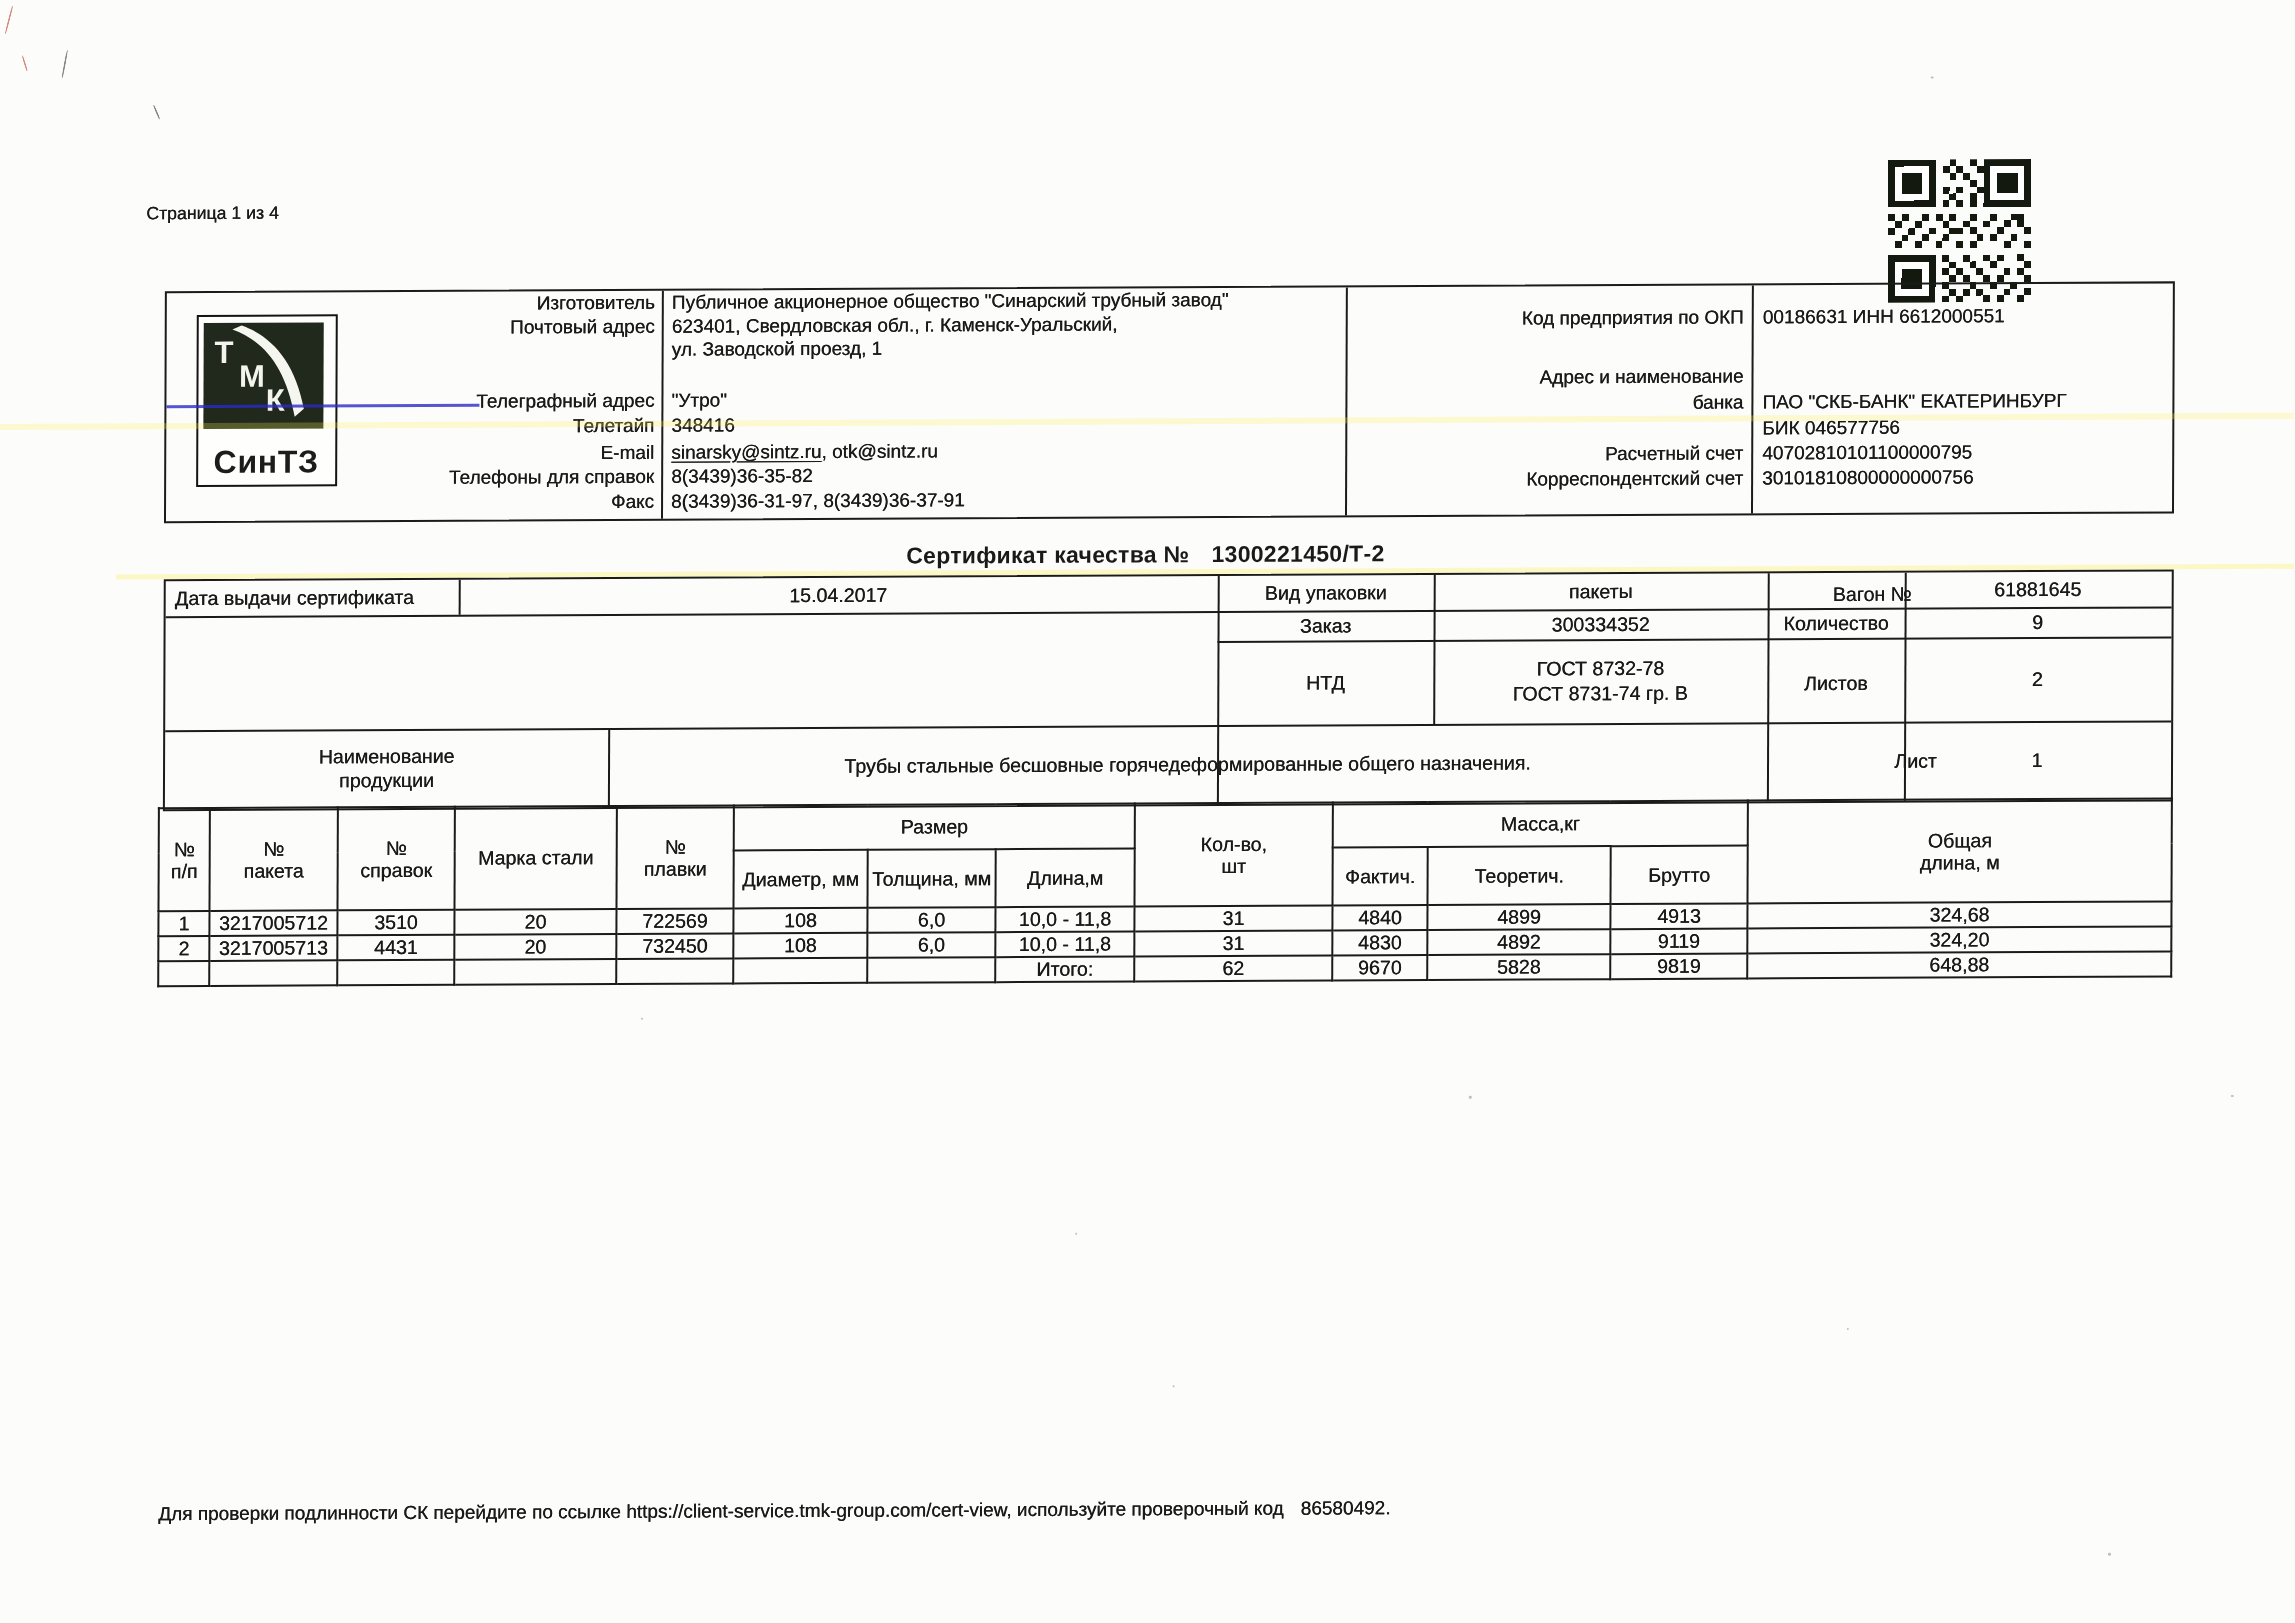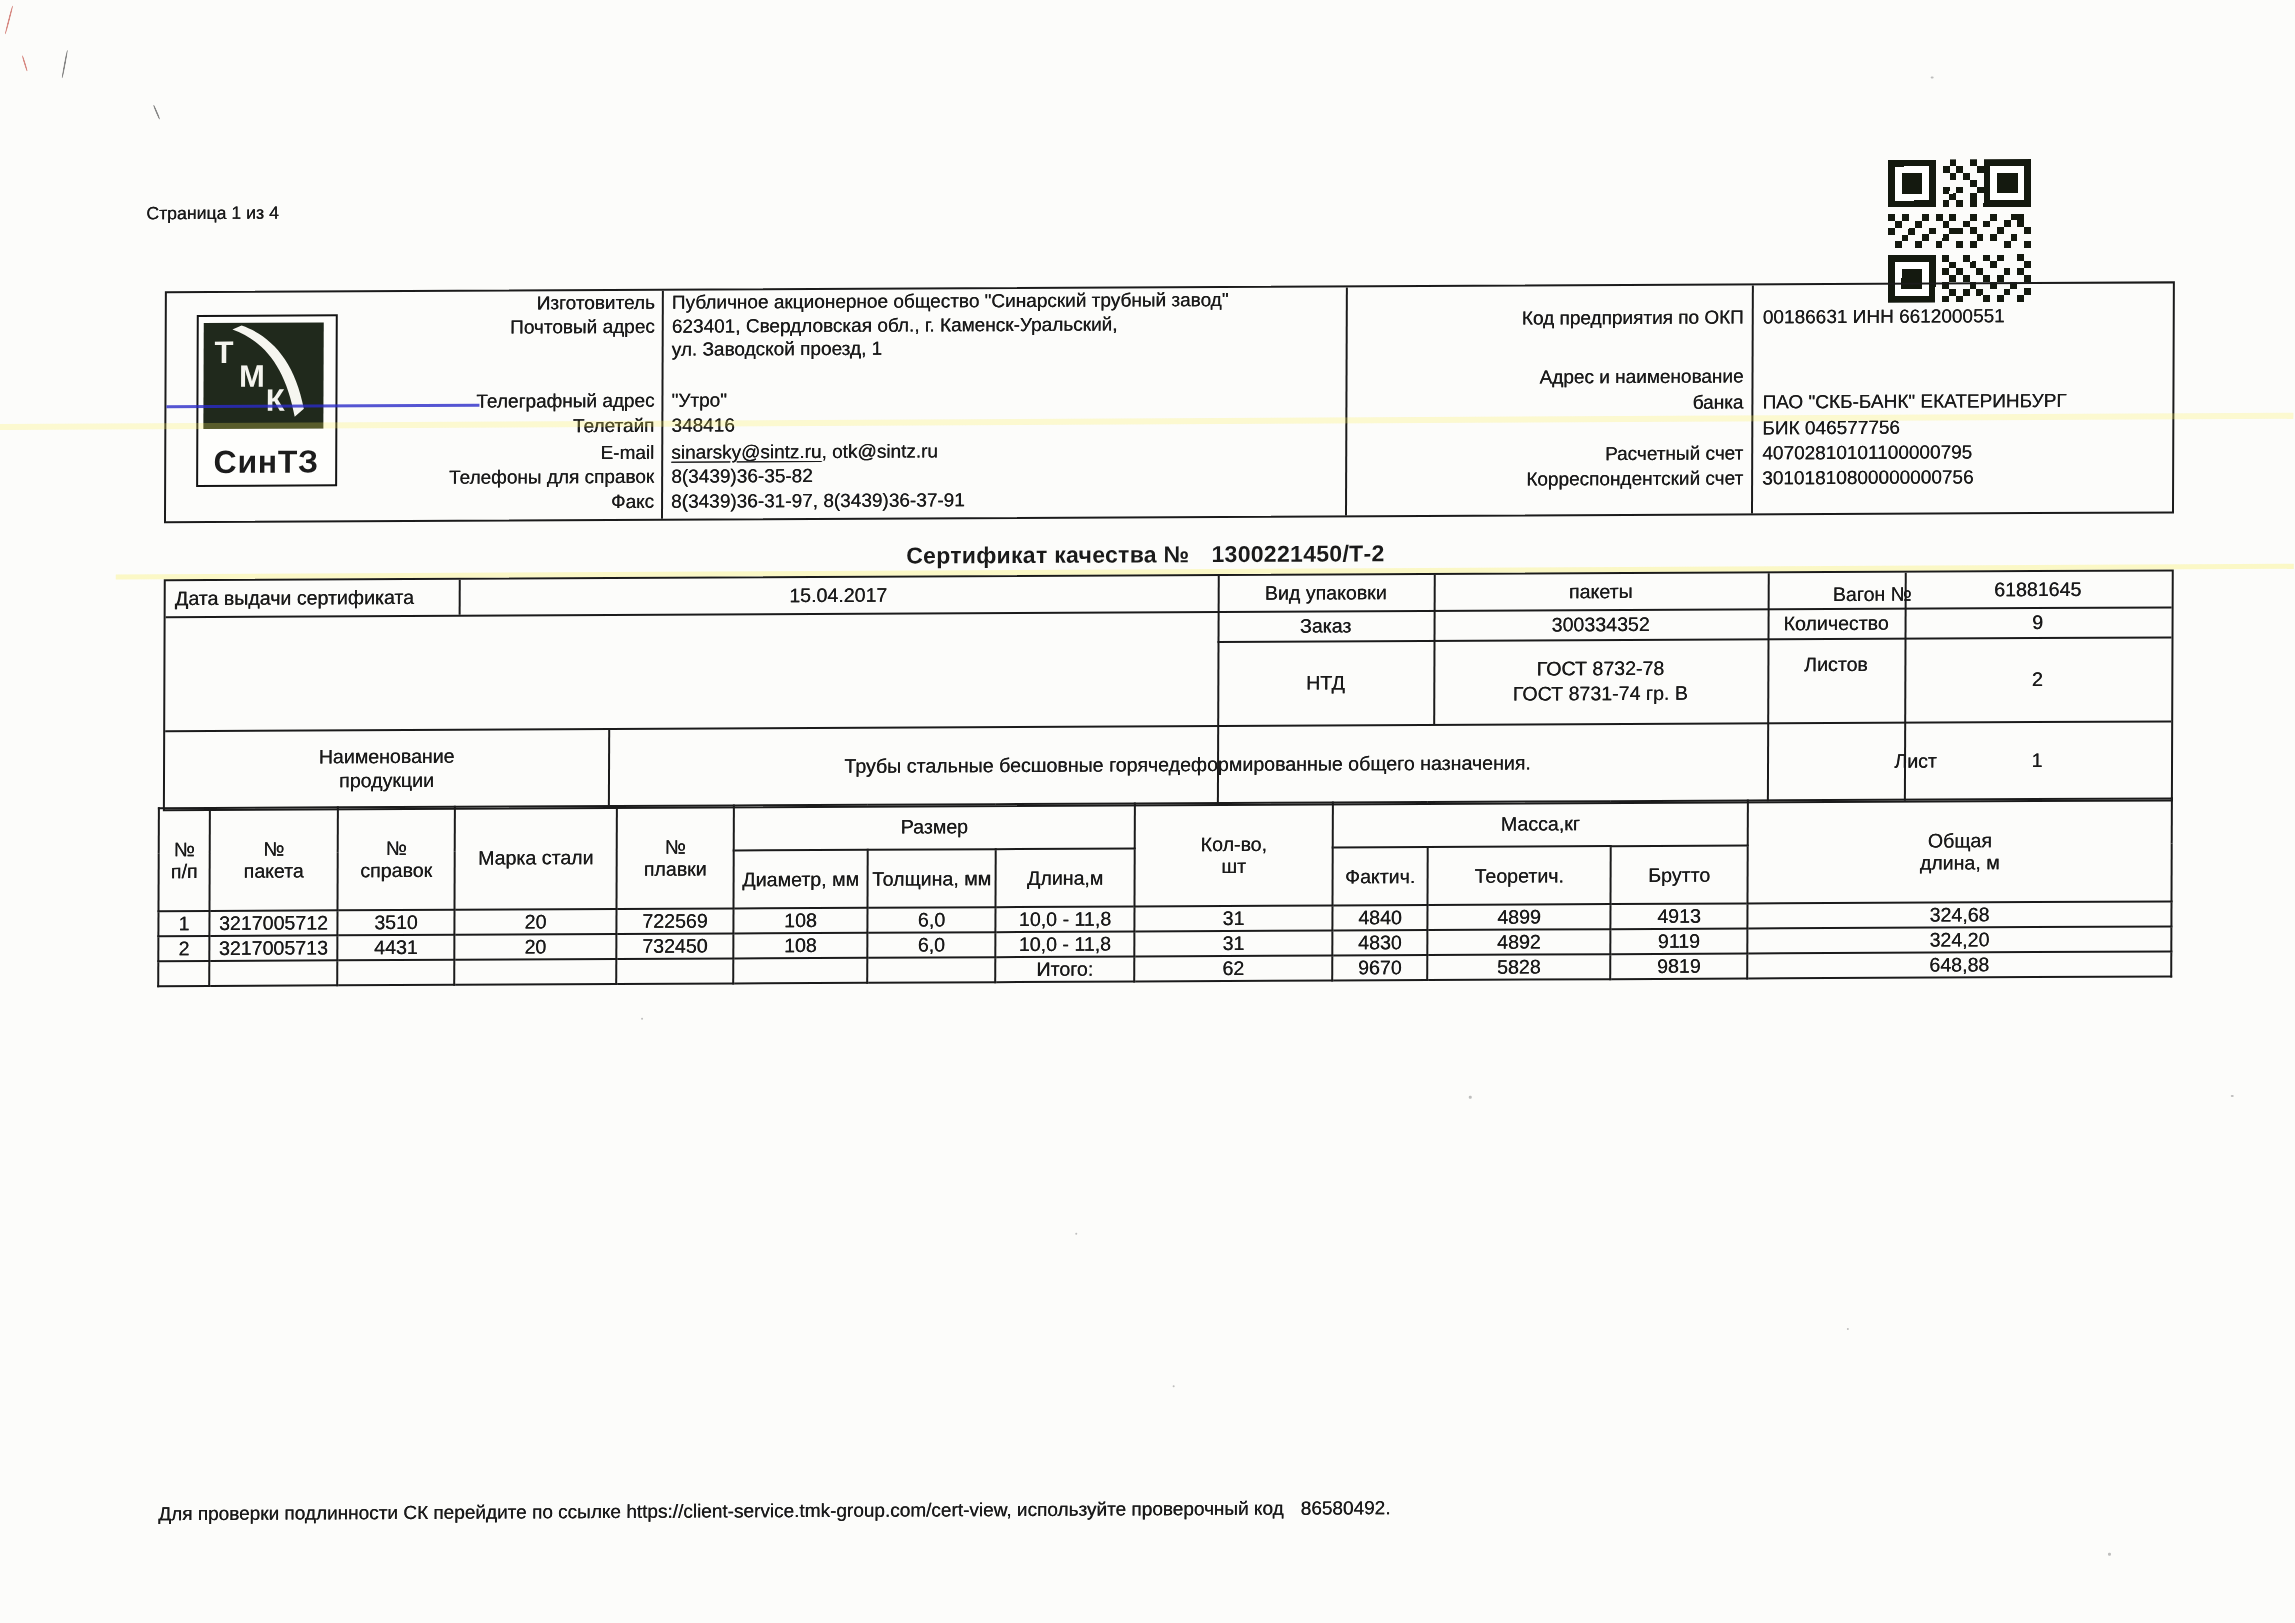--- a/index.html
+++ b/index.html
@@ -230,21 +230,21 @@
     <div class="cell" style="left:1052px;top:35px;width:216px;height:31px;">Заказ</div>
     <div class="cell" style="left:1268px;top:35px;width:334px;height:31px;">300334352</div>
     <div class="cell" style="left:1602px;top:35px;width:137px;height:31px;text-align:right;">Количество</div>
     <div class="cell" style="left:1739px;top:35px;width:266px;height:31px;">9</div>
 
     <div class="cell" style="left:1052px;top:65px;width:216px;height:84px;">НТД</div>
     <div class="cell" style="left:1268px;top:65px;width:334px;height:84px;flex-direction:column;line-height:25px;">
       <span>ГОСТ 8732-78</span>
       <span>ГОСТ 8731-74 гр. В</span>
     </div>
-    <div class="cell" style="left:1602px;top:49px;width:137px;height:84px;">Листов</div>
+    <div class="cell" style="left:1602px;top:68px;width:137px;height:84px;">Листов</div>
     <div class="cell" style="left:1739px;top:65px;width:266px;height:84px;">2</div>
 
     <div class="cell" style="left:0;top:149px;width:443px;height:79px;flex-direction:column;line-height:23.6px;">
       <span>Наименование</span>
       <span>продукции</span>
     </div>
     <div class="cell" style="left:443px;top:149px;width:1159px;height:79px;">Трубы стальные бесшовные горячедеформированные общего назначения.</div>
     <div class="cell" style="left:1682px;top:149px;width:137px;height:79px;">Лист</div>
     <div class="cell" style="left:1739px;top:149px;width:266px;height:79px;">1</div>
   </div>

